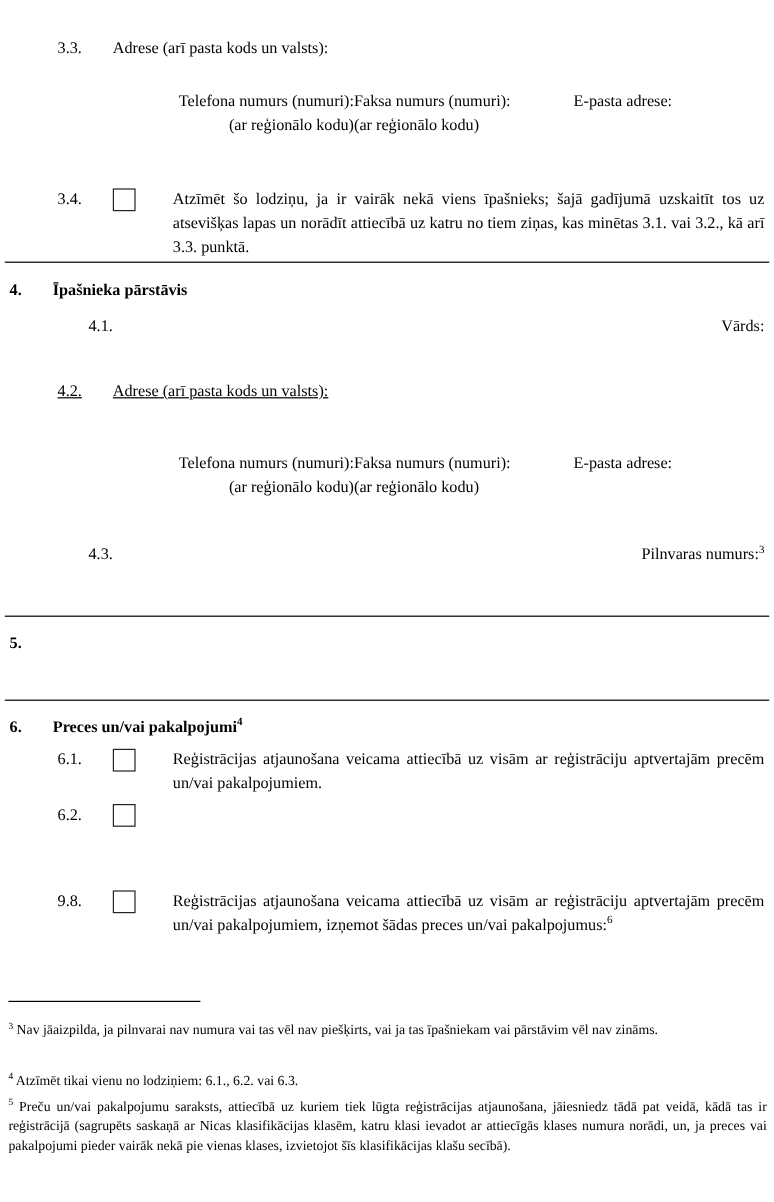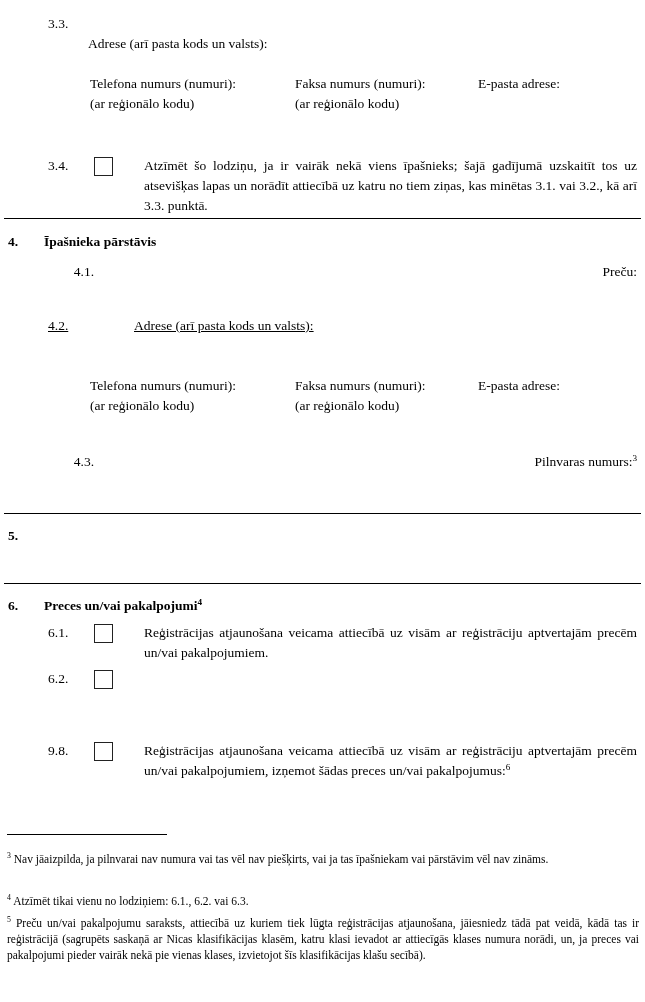--- a/index.html
+++ b/index.html
@@ -12,35 +12,35 @@
     color: #000000;
     font-family: "Liberation Serif", "DejaVu Serif", serif;
     font-size: 13.5px;
     line-height: 20px;
     overflow: hidden;
   }
   .row { position: absolute; display: flex; align-items: flex-start; }
   .num { width: 46px; flex-shrink: 0; }
   .sec-num { width: 36px; flex-shrink: 0; font-weight: bold; }
   .sec-title { font-weight: bold; }
-  .label { flex: 1; margin-left: 40px; }
+  .label { flex: 1; }
   .checkbox {
     width: 17px; height: 17px; flex-shrink: 0;
     border: 1.6px solid #222222;
     background: #ffffff;
     margin-top: 1px;
     cursor: pointer;
   }
   .cb-text {
     margin-left: 31px;
     width: 494px;
     text-align: justify;
   }
   .contact { position: absolute; left: 90px; display: flex; }
-  .contact .c1 { width: 205px; }
+  .contact .c1 { width: 205px; text-align: right; }
   .contact .c2 { width: 183px; }
   .contact .c3 { flex: 1; }
   .hr-full {
     position: absolute; left: 4px; right: 4px;
     border-top: 1.8px solid #000000; height: 0;
   }
   .fn-sep {
     position: absolute; left: 7px; width: 160px;
     border-top: 1.6px solid #000000; height: 0;
   }
@@ -49,21 +49,21 @@
     font-size: 11.5px; line-height: 16px;
     text-align: justify;
   }
   sup { font-size: 0.68em; line-height: 0; vertical-align: super; }
 </style>
 </head>
 <body>
 
 <div class="page">
 
-  <div class="row" style="top:14px; left:48px; right:8px;flex-direction:column;">
+  <div class="row" style="top:30px; left:48px; right:8px;">
     <span class="num">3.3.</span>
     <span class="label">Adrese (arī pasta kods un valsts):</span>
   </div>
 
   <div class="contact" style="top:74px; right:8px;">
     <div class="c1">
       <div>Telefona numurs (numuri):</div>
       <div>(ar reģionālo kodu)</div>
     </div>
     <div class="c2">
@@ -83,21 +83,21 @@
 
   <div class="hr-full" style="top:218px;"></div>
 
   <div class="row" style="top:232px; left:8px; right:8px;">
     <span class="sec-num">4.</span>
     <span class="sec-title">Īpašnieka pārstāvis</span>
   </div>
 
   <div class="row" style="top:262px; left:48px; right:8px;text-align:right;">
     <span class="num">4.1.</span>
-    <span class="label">Preču:</span>
+    <span class="label">Vārds:</span>
   </div>
 
   <div class="row" style="top:316px; left:48px; right:16px;text-decoration:underline;">
     <span class="num">4.2.</span>
     <span class="label">Adrese (arī pasta kods un valsts):</span>
   </div>
 
   <div class="contact" style="top:376px; right:8px;">
     <div class="c1">
       <div>Telefona numurs (numuri):</div>

